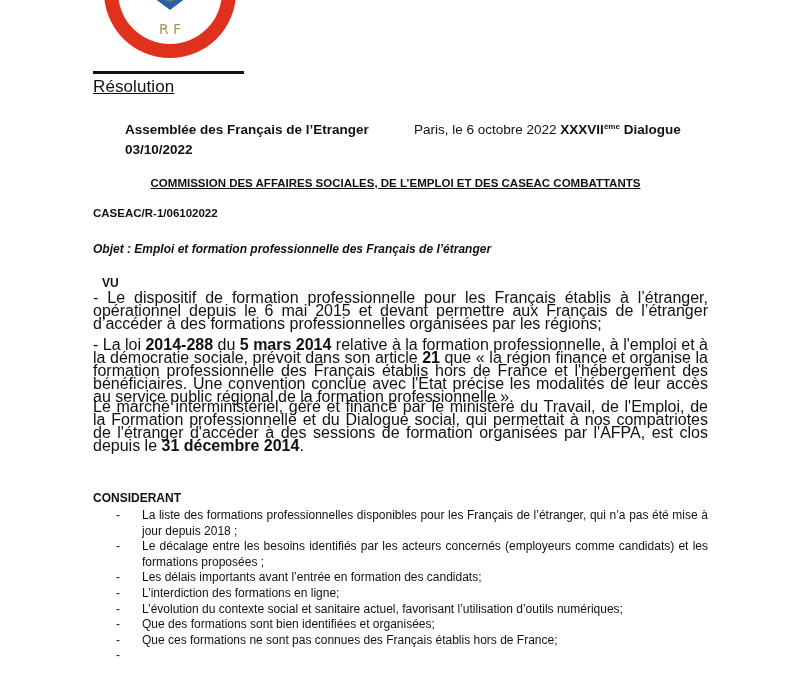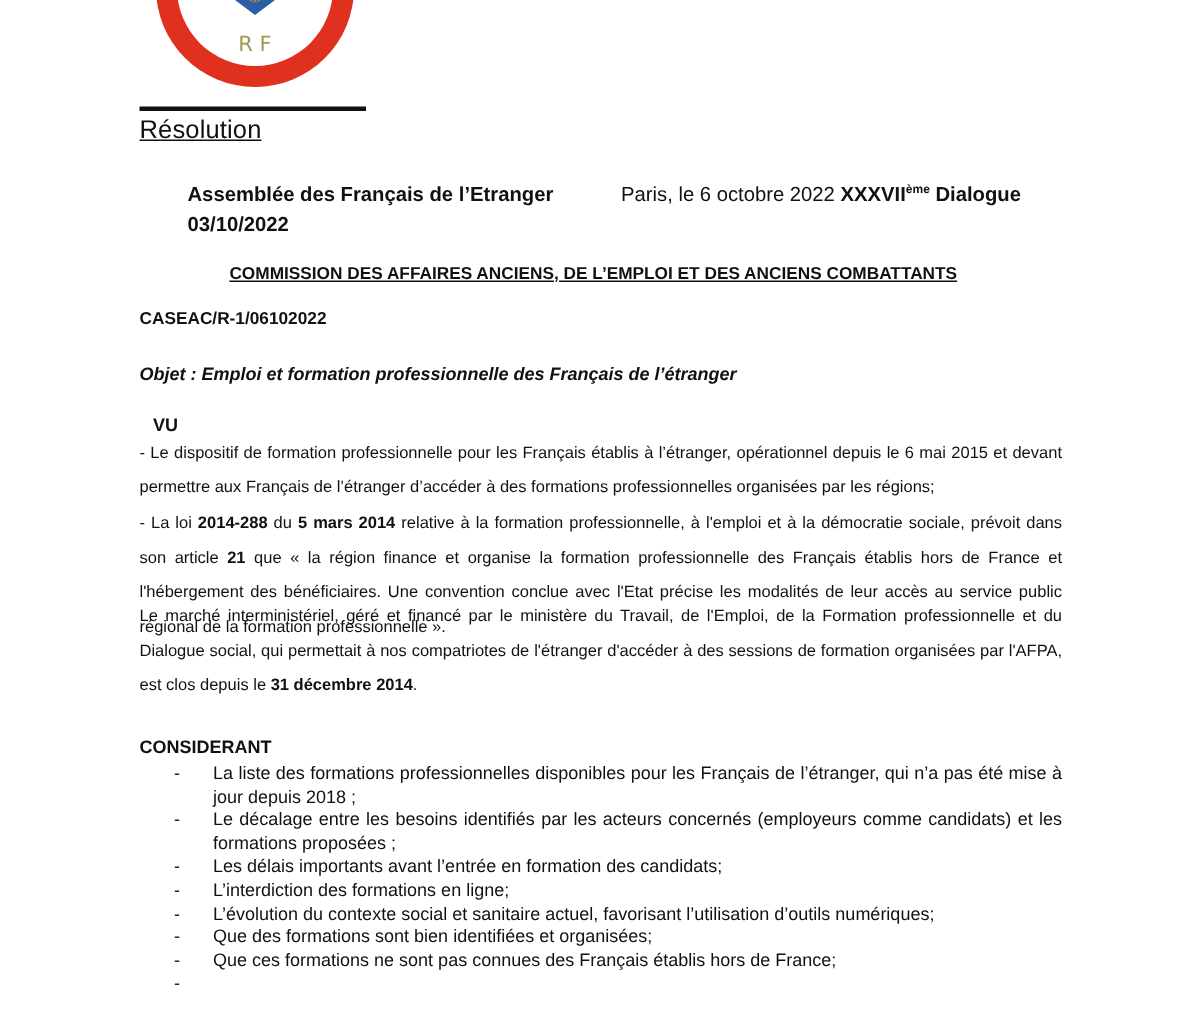--- a/index.html
+++ b/index.html
@@ -18,21 +18,21 @@
   .hdr-right b { font-weight:bold; }
   .hdr-right sup { font-size:8px; font-weight:bold; vertical-align:super; line-height:0; }
 
   .commission { position:absolute; left:0; width:791px; top:177px; text-align:center;
                 font-size:11.5px; font-weight:bold; text-decoration:underline; }
 
   .ref { position:absolute; left:93px; top:207px; font-size:11.5px; font-weight:bold; }
   .objet { position:absolute; left:93px; top:242px; font-size:12px; font-weight:bold; font-style:italic; }
 
   .vu-head { position:absolute; left:102px; top:276px; font-size:12px; font-weight:bold; }
-  .body-text { position:absolute; left:93px; width:615px; font-size:11px; line-height:23px; text-align:justify; }
+  .body-text { position:absolute; left:93px; width:615px; font-size:16px; line-height:13px; text-align:justify; }
   .vu1 { top:291px; }
   .vu2 { top:338px; }
   .vu3 { top:400px; }
   .body-text b { font-weight:bold; }
 
   .cons-head { position:absolute; left:93px; top:491px; font-size:12px; font-weight:bold; }
   .cons-list { position:absolute; left:93px; top:508px; width:615px; margin:0; padding:0; list-style:none; font-size:12px; line-height:15.6px; }
   .cons-list li { position:relative; padding-left:49px; text-align:justify; }
   .cons-list li .dash { position:absolute; left:23px; top:0; }
 </style>
@@ -58,21 +58,21 @@
 
   <div class="hdr-left">
     <div>Assemblée des Français de l’Etranger</div>
     <div>03/10/2022</div>
   </div>
 
   <div class="hdr-right">
     <span>Paris, le 6 octobre 2022 </span><b>XXXVII</b><sup>ème</sup><b> Dialogue</b>
   </div>
 
-  <div class="commission">COMMISSION DES AFFAIRES ANCIENS, DE L’EMPLOI ET DES ANCIENS COMBATTANTS</div>
+  <div class="commission">COMMISSION DES AFFAIRES SOCIALES, DE L’EMPLOI ET DES CASEAC COMBATTANTS</div>
 
   <div class="ref">CASEAC/R-1/06102022</div>
 
   <div class="objet">Objet : Emploi et formation professionnelle des Français de l’étranger</div>
 
   <div class="vu-head">VU</div>
 
   <div class="body-text vu1">- Le dispositif de formation professionnelle pour les Français établis à l’étranger, opérationnel depuis le 6 mai 2015 et devant permettre aux Français de l’étranger d’accéder à des formations professionnelles organisées par les régions;</div>
 
   <div class="body-text vu2"><span>- La loi </span><b>2014-288</b><span> du </span><b>5 mars 2014</b><span> relative à la formation professionnelle, à l'emploi et à la démocratie sociale, prévoit dans son article </span><b>21</b><span> que « la région finance et organise la formation professionnelle des Français établis hors de France et l'hébergement des bénéficiaires. Une convention conclue avec l'Etat précise les modalités de leur accès au service public régional de la formation professionnelle ».</span></div>

